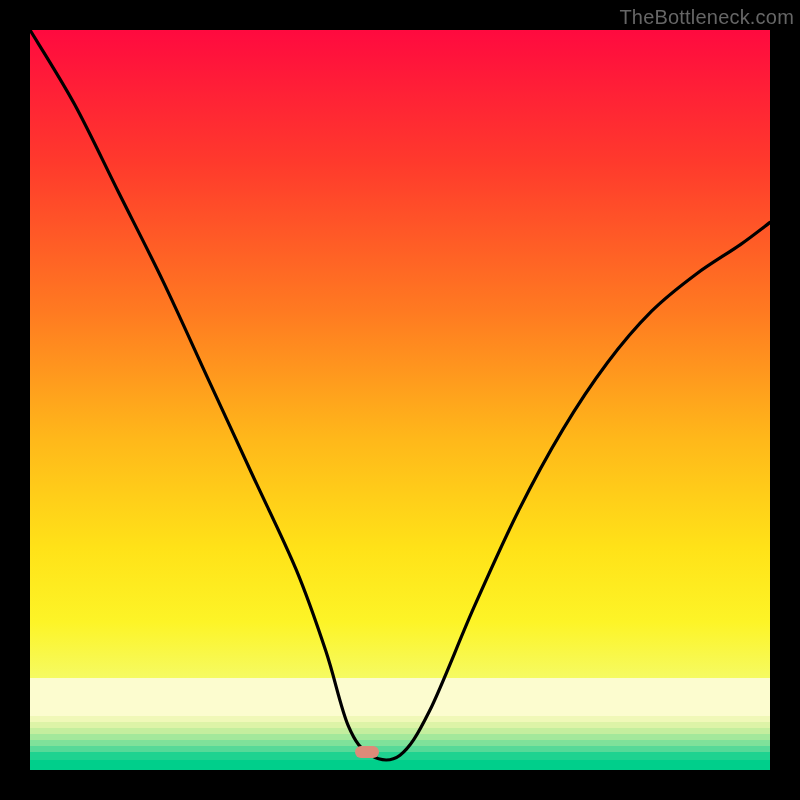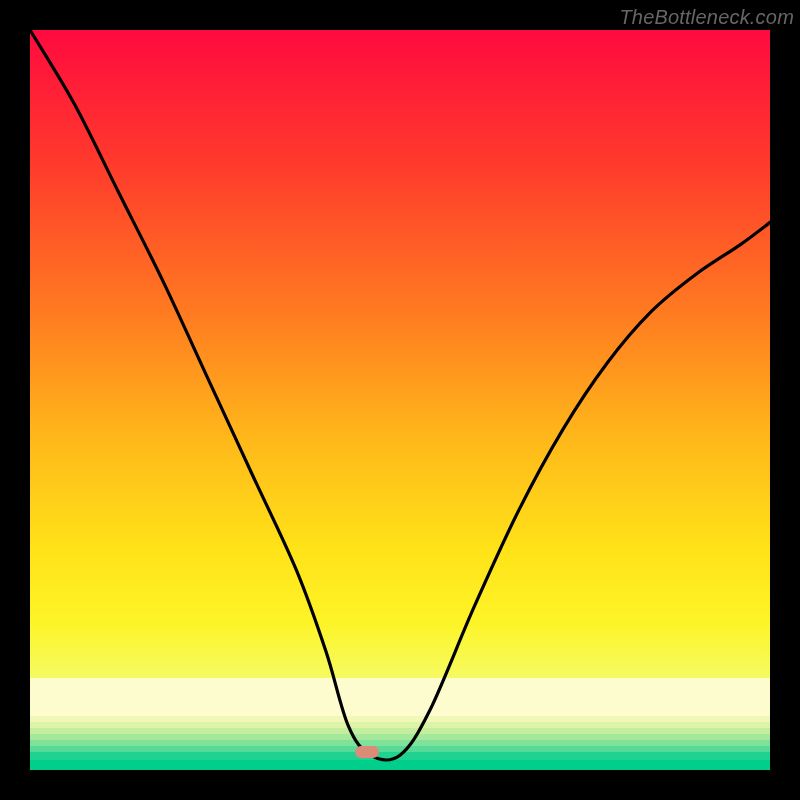--- a/index.html
+++ b/index.html
@@ -44,21 +44,20 @@
   }
   .watermark {
     position: absolute;
     top: 6px;
     right: 6px;
     color: #666666;
     font-size: 20px;
     font-weight: 500;
     letter-spacing: 0.2px;
     user-select: none;
-    font-style: italic;
   }
   .curve-svg {
     position: absolute;
     left: 0;
     top: 0;
     width: 740px;
     height: 740px;
   }
   .marker {
     position: absolute;

